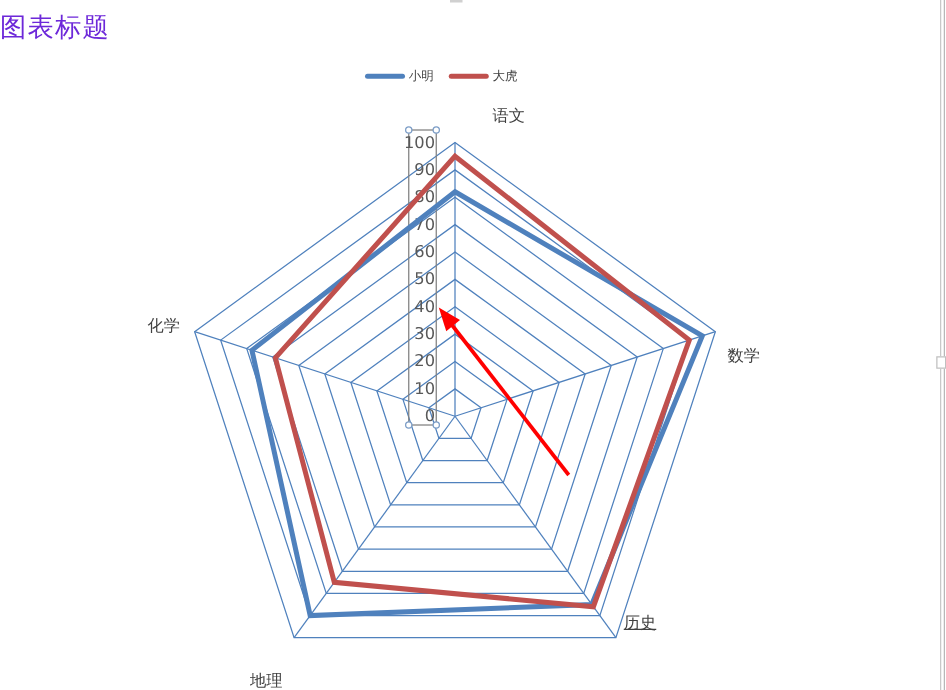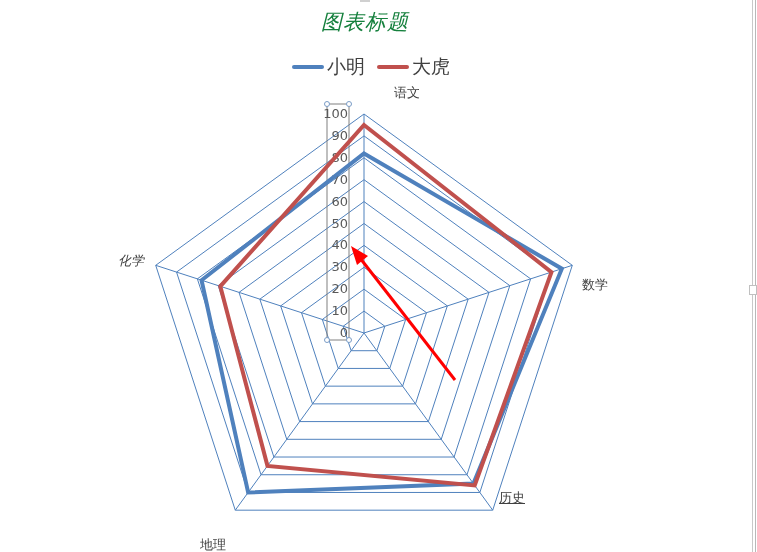--- a/index.html
+++ b/index.html
@@ -3,26 +3,26 @@
   <meta charset="utf-8">
   <style>
     html, body { margin: 0; padding: 0; }
     body {
       width: 757px; height: 552px; background: #ffffff;
       position: relative; overflow: hidden;
       font-family: "DejaVu Sans", "Liberation Sans", sans-serif;
     }
     .chart-area { position: absolute; left: 0; top: 0; width: 757px; height: 552px; }
     .chart-title {
-      position: absolute; left: 0; width: 730px; top: 8px; text-align: center;
-      font-size: 21px; color: #15803d; letter-spacing: 1px; font-style: italic;
+      position: absolute; left: 0; width: 730px; top: 8px; text-align: left;
+      font-size: 21px; color: #6d28d9; letter-spacing: 1px;
     }
     .legend {
       position: absolute; top: 54px; left: 292px; display: flex; align-items: center;
-      font-size: 19px; color: #404040;
+      font-size: 10px; color: #404040;
     }
     .legend-item { display: flex; align-items: center; margin-right: 12px; cursor: pointer; }
     .legend-swatch { display: inline-block; width: 32px; height: 4px; border-radius: 2px; margin-right: 3px; }
     .axis-label {
       position: absolute; font-size: 13px; color: #404040; white-space: nowrap;
     }
     .selection-border {
       position: absolute; left: 752px; top: 0; width: 2px; height: 552px;
       border-left: 1px solid #c8c8c8; border-right: 1px solid #b8b8b8;
     }
@@ -88,17 +88,17 @@
       <polygon points="364,153.42000000000002 561.8673082152067,268.7090143202922 473.41622471424387,483.5985135028965 248.14752677315357,492.4572495913021 201.5405258864619,280.2137170208714" fill="none" stroke="#4F81BD" stroke-width="4" stroke-linejoin="miter"></polygon>
       <polygon points="364,124.95000000000002 551.4532393617748,272.09275040869784 474.7034744167644,485.3702607205776 267.4562723109613,465.8810413260851 220.28584982263936,286.3044419800017" fill="none" stroke="#C0504D" stroke-width="4" stroke-linejoin="miter"></polygon>
       <line x1="455" y1="380" x2="360" y2="258" stroke="#FF0000" stroke-width="3"></line>
       <polygon points="351,246 368,256 357,265" fill="#FF0000"></polygon>
     </svg>
 
   <span class="axis-label" style="left:350px;top:84px;margin-left:44px;">语文</span>
   <span class="axis-label" style="left:582px;top:252px;margin-top:24px;">数学</span>
   <span class="axis-label" style="left:499px;top:489px;text-decoration:underline;">历史</span>
   <span class="axis-label" style="left:200px;top:536px;">地理</span>
-  <span class="axis-label" style="left:118px;top:252px;font-style:italic;">化学</span>
+  <span class="axis-label" style="left:118px;top:252px;">化学</span>
 
   <div class="selection-border"></div>
   <div class="selection-handle"></div>
 </div>
 
 </body></html>

